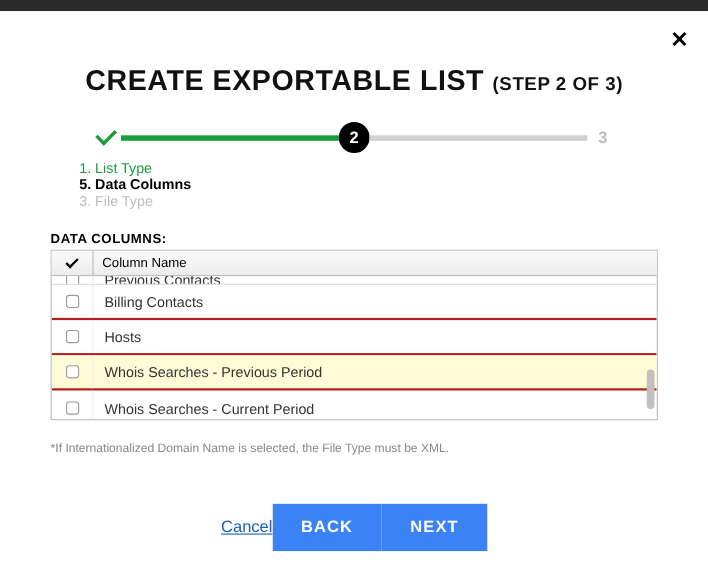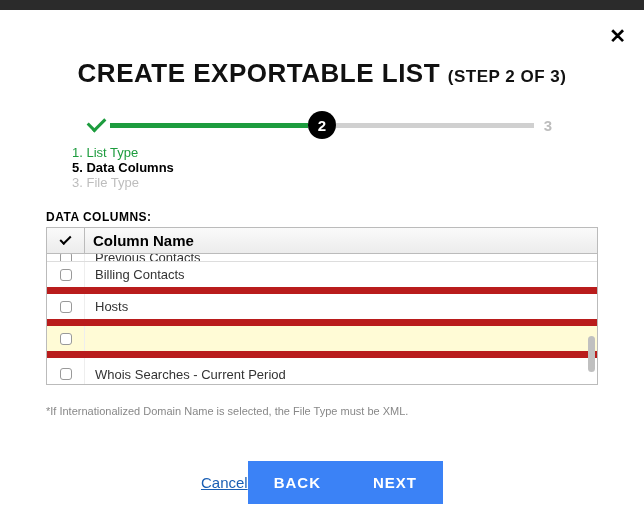--- a/index.html
+++ b/index.html
@@ -104,22 +104,22 @@
   }
   .table-wrap {
     border: 1px solid #bbb;
     width: 100%;
     position: relative;
   }
   .thead {
     display: flex;
     background: linear-gradient(#fafafa, #ececec);
     border-bottom: 1px solid #bbb;
-    font-size: 15px;
-    font-weight: bold;
+    font-size: 12px;
+    font-weight: normal;
   }
   .th-check {
     width: 38px;
     display: flex;
     align-items: center;
     justify-content: center;
     border-right: 1px solid #bbb;
     padding: 4px 0;
   }
   .th-name {
@@ -134,21 +134,21 @@
     transform: rotate(-45deg);
     margin-top: -3px;
   }
   .tbody {
     height: 130px;
     overflow: hidden;
     position: relative;
   }
   .row {
     display: flex;
-    border-bottom: 7px solid #b91c1c;
+    border-bottom: 2px solid #b91c1c;
     font-size: 13px;
     color: #333;
     align-items: center;
     height: 32px;
   }
   .row.cut { height: 8px; border-bottom: 1px solid #ddd; overflow:hidden;}
   .row.hl { background: #fffbd6; }
   .cell-check {
     width: 38px;
     display: flex;
@@ -263,20 +263,21 @@
       <div class="row">
         <div class="cell-check">
             <div class="cb"></div>
           </div>
         <div class="cell-name">Hosts</div>
       </div>
       <div class="row hl">
         <div class="cell-check">
             <div class="cb"></div>
           </div>
+        <div class="cell-name">Whois Searches - Previous Period</div>
       </div>
       <div class="row" style="border-bottom:none">
         <div class="cell-check">
             <div class="cb"></div>
           </div>
         <div class="cell-name">Whois Searches - Current Period</div>
       </div>
     </div>
     <div class="scrollbar">
       <div class="scroll-thumb"></div>

